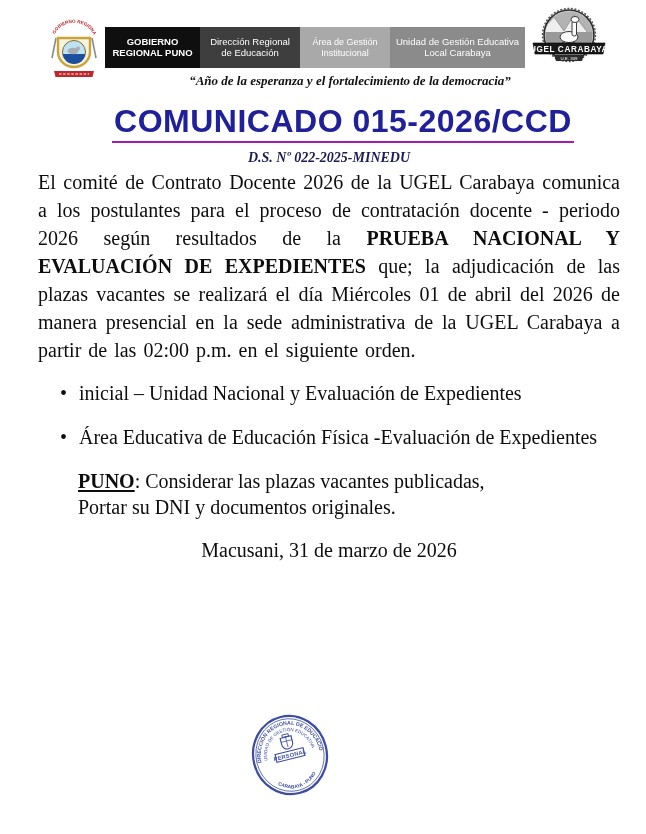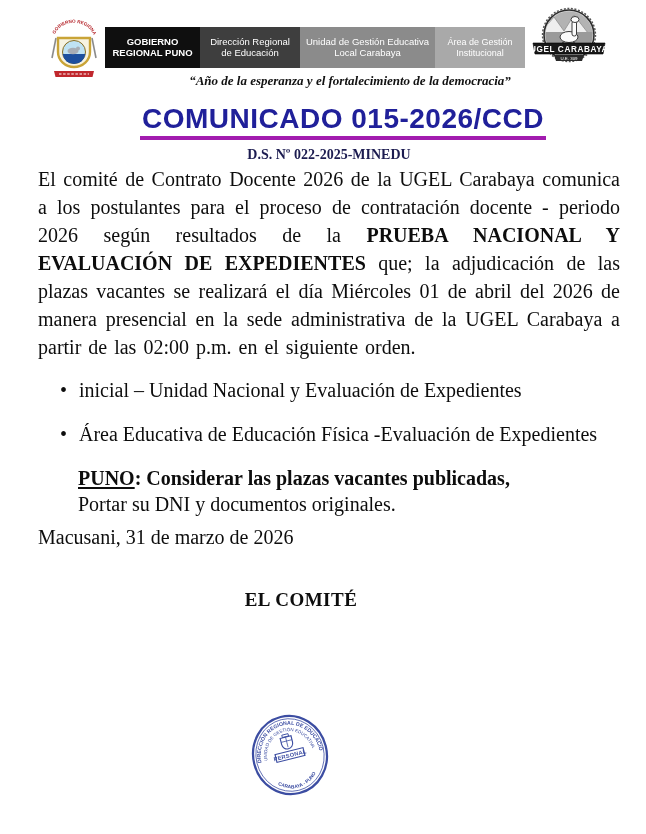--- a/index.html
+++ b/index.html
@@ -25,39 +25,39 @@
   .bar3 { width:135px; background:#8b8b8b; font-size:9.5px; }
   .bar4 { width:90px;  background:#a9a9a9; font-size:9px; }
   .motto {
     position:absolute; top:73px; left:0; width:700px; text-align:center;
     font-weight:bold; font-style:italic; font-size:13px; color:#111;
   }
   
   .content { position:absolute; top:99px; left:38px; width:582px; }
   .title-row { text-align:center; margin-top:4px; font-family:"Liberation Sans", sans-serif; }
   .title {
-    display:inline-block; font-size:28px; font-weight:bold; color:#20209a;
-    border-bottom:4px solid #a21caf; padding:0 2px 1px 2px; letter-spacing:0.5px;margin-left:28px;
+    display:inline-block; font-size:32px; font-weight:bold; color:#20209a;
+    border-bottom:2px solid #a21caf; padding:0 2px 1px 2px; letter-spacing:0.5px;margin-left:28px;
   }
   .subtitle {
-    text-align:center; font-weight:bold; 
+    text-align:center; font-weight:bold; font-style:italic;
     font-size:14px; color:#1c1c50; margin-top:7px;
   }
   .bodytext {
     margin-top:2px; font-size:20px; line-height:1.4;
     text-align:justify; word-spacing:2px;
   }
   .b { font-weight:bold; }
   .bullets { margin:16px 0 0 22px; list-style:none; font-size:20px; }
   .bullets li { display:flex; margin-bottom:17px; line-height:1.35; }
   .bullet-glyph { flex:none; width:19px; }
   .nota { margin:6px 0 0 40px; font-size:20px; line-height:1.32; }
   .nota-label { font-weight:bold; text-decoration:underline; text-decoration-thickness:2px; text-underline-offset:2px; }
-  .nota-bold { font-weight:bold;margin-top:16px; }
-  .date-line { text-align:left; font-size:20px; margin-top:8px; }
+  .nota-bold { font-weight:normal;margin-top:16px; }
+  .date-line { text-align:center; font-size:20px; margin-top:18px; }
   .committee {
     text-align:center; font-weight:bold; font-size:19px; margin-top:40px;
     transform:translateX(-28px); letter-spacing:0.5px;
   }
   .stamp { position:absolute; left:250px; top:711px; }
 </style>
 </head>
 <body>
 
 <div class="page">
@@ -74,22 +74,22 @@
     <path d="M 15.6,42 a 11.5,11.5 0 0 0 22.8,0 z" fill="#1d4f9e"></path>
     <ellipse cx="26" cy="39" rx="5.5" ry="3.2" fill="#a8adb5"></ellipse>
     <circle cx="31" cy="36.5" r="2" fill="#a8adb5"></circle>
     <path d="M 7,59 h 40 l -1.5,6 h -37 z" fill="#c0272d"></path>
     <line x1="12" y1="62" x2="42" y2="62" stroke="#ffffff" stroke-width="1.2" stroke-dasharray="2.5 1.6"></line>
   </svg>
 
   <div class="bars">
     <div class="bar bar1">GOBIERNO REGIONAL PUNO</div>
     <div class="bar bar2">Dirección Regional de Educación</div>
+    <div class="bar bar4">Área de Gestión Institucional</div>
     <div class="bar bar3">Unidad de Gestión Educativa Local Carabaya</div>
-    <div class="bar bar4">Área de Gestión Institucional</div>
   </div>
 
   <svg class="logo-right" width="78" height="66" viewBox="0 0 78 66">
     <circle cx="39" cy="28" r="26.5" fill="none" stroke="#555" stroke-width="1.4" stroke-dasharray="2 1.6"></circle>
     <circle cx="39" cy="28" r="25" fill="#cfcfcf" stroke="#2b2b2b" stroke-width="1.6"></circle>
     <clipPath id="ugelClip">
         <circle cx="39" cy="28" r="23.6"></circle>
       </clipPath>
     <g clip-path="url(#ugelClip)">
       <rect x="12" y="2" width="54" height="24" fill="#b3b3b3"></rect>
@@ -130,21 +130,20 @@
       </li>
     </ul>
 
     <div class="nota">
       <span class="nota-label">PUNO</span><span class="nota-bold">: Considerar las plazas vacantes publicadas,</span><br>
       <span>Portar su DNI y documentos originales.</span>
     </div>
 
     <div class="date-line">Macusani, 31 de marzo de 2026</div>
 
-    <div class="committee">EL COMITÉ</div>
   </div>
 
   <svg class="stamp" width="80" height="88" viewBox="0 0 100 110">
     <g transform="rotate(-14 50 55)" fill="none" stroke="none">
       <ellipse cx="50" cy="55" rx="46" ry="49" stroke="#3c4da2" stroke-width="2.8"></ellipse>
       <ellipse cx="50" cy="55" rx="42.5" ry="45.5" stroke="#3c4da2" stroke-width="0.9"></ellipse>
       <path id="stArcT" d="M 13,57 A 37,40 0 0 1 87,57"></path>
       <text font-size="6.6" font-weight="bold" fill="#3c4da2" font-family="Liberation Sans, sans-serif">
         <textPath href="#stArcT" startOffset="1%">DIRECCIÓN REGIONAL DE EDUCACIÓN</textPath>
       </text>

